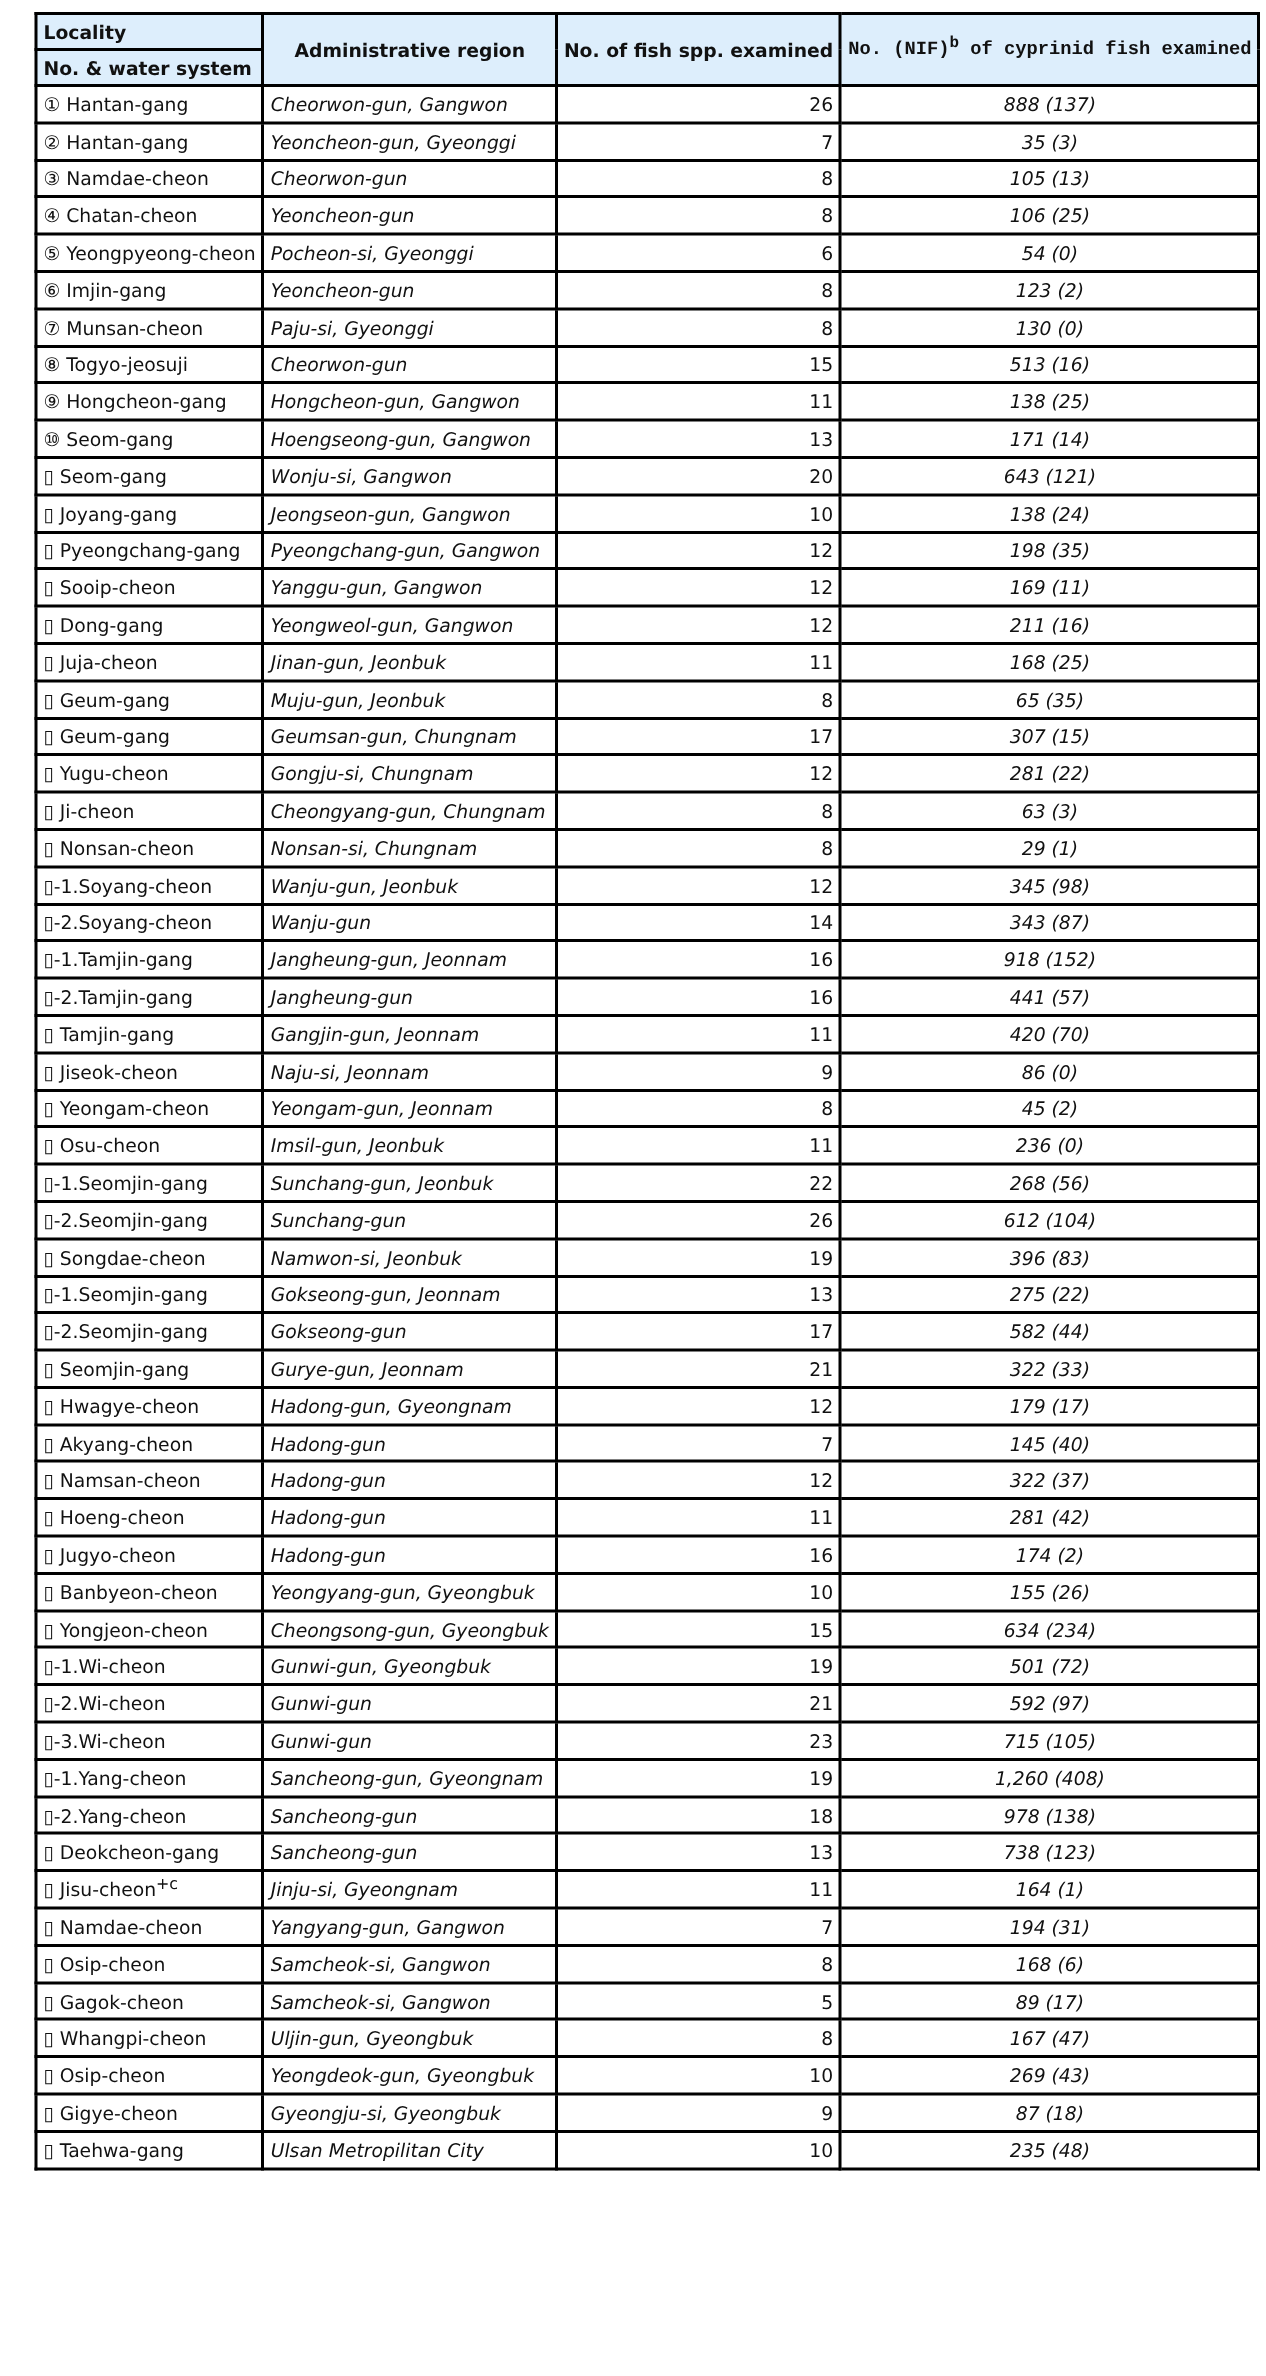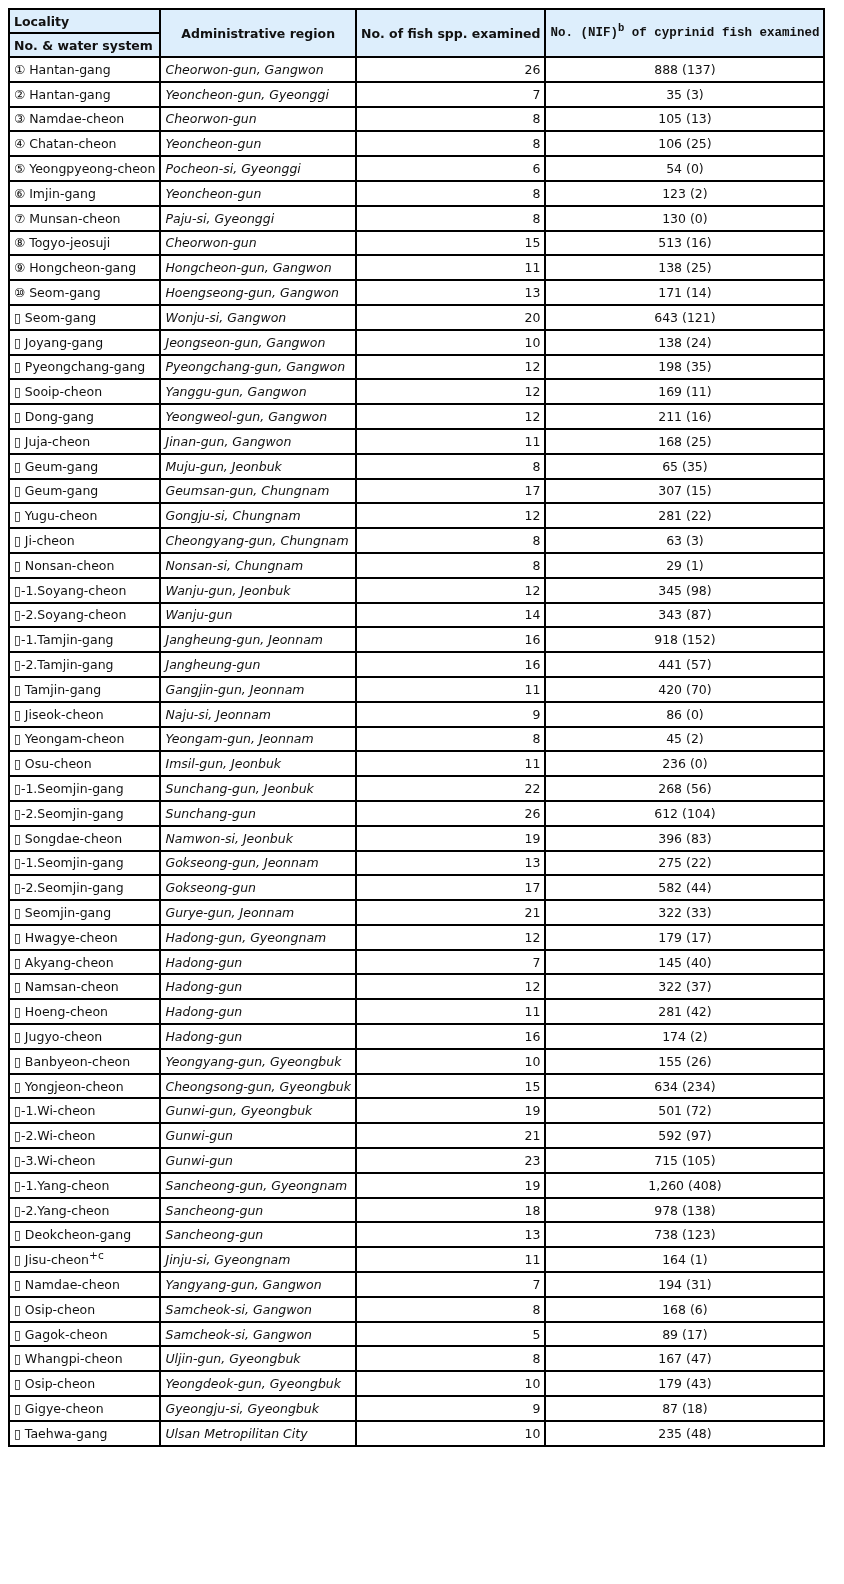--- a/index.html
+++ b/index.html
@@ -1,18 +1,18 @@
 <!DOCTYPE html>
 <html><head>
   <meta charset="utf-8">
   <style>
     html, body { margin: 0; padding: 0; background: #ffffff; }
     body { width: 844px; height: 1584px; position: relative; font-family: "DejaVu Sans", sans-serif; color: #111; }
     table.data {
-      position: absolute; left: 8px; top: 8px;
+      position: absolute; left: 23px; top: 8px;
       border-collapse: collapse;
       width: 704px;
       font-size: 12.5px;
     }
     table.data td, table.data th {
       border: 2px solid #000;
       padding: 0 4px;
       height: 22.8px;
       white-space: nowrap;
     }
@@ -22,21 +22,21 @@
       font-size: 12.5px;
       height: 22px;
     }
     th.loc { text-align: left; width: 147px; }
     th.adm { text-align: center; width: 188px; }
     th.spp { text-align: right; width: 186px; }
     th.nif { text-align: center; font-family: Liberation Mono, monospace; }
     td.c-loc { text-align: left; border-radius: 10px; }
     td.c-adm { text-align: left; font-style: italic; }
     td.c-spp { text-align: right; }
-    td.c-nif { text-align: center; }
+    td.c-nif { text-align: center; font-style: italic; }
     sup { font-size: 0.85em; line-height: 0; vertical-align: 0.45em; }
   </style>
 </head>
 <body>
 
 <table class="data">
   <thead>
     <tr>
       <th class="loc">Locality</th>
       <th class="adm" rowspan="2">Administrative region</th>
@@ -133,21 +133,21 @@
         <td class="c-nif"><span>169 (11)</span></td>
       </tr>
       <tr>
         <td class="c-loc"><span>▯ Dong-gang</span></td>
         <td class="c-adm"><span>Yeongweol-gun, Gangwon</span></td>
         <td class="c-spp"><span>12</span></td>
         <td class="c-nif"><span>211 (16)</span></td>
       </tr>
       <tr>
         <td class="c-loc"><span>▯ Juja-cheon</span></td>
-        <td class="c-adm"><span>Jinan-gun, Gangwon</span></td>
+        <td class="c-adm"><span>Jinan-gun, Jeonbuk</span></td>
         <td class="c-spp"><span>11</span></td>
         <td class="c-nif"><span>168 (25)</span></td>
       </tr>
       <tr>
         <td class="c-loc"><span>▯ Geum-gang</span></td>
         <td class="c-adm"><span>Muju-gun, Jeonbuk</span></td>
         <td class="c-spp"><span>8</span></td>
         <td class="c-nif"><span>65 (35)</span></td>
       </tr>
       <tr>
@@ -363,21 +363,21 @@
       <tr>
         <td class="c-loc"><span>▯ Whangpi-cheon</span></td>
         <td class="c-adm"><span>Uljin-gun, Gyeongbuk</span></td>
         <td class="c-spp"><span>8</span></td>
         <td class="c-nif"><span>167 (47)</span></td>
       </tr>
       <tr>
         <td class="c-loc"><span>▯ Osip-cheon</span></td>
         <td class="c-adm"><span>Yeongdeok-gun, Gyeongbuk</span></td>
         <td class="c-spp"><span>10</span></td>
-        <td class="c-nif"><span>179 (43)</span></td>
+        <td class="c-nif"><span>269 (43)</span></td>
       </tr>
       <tr>
         <td class="c-loc"><span>▯ Gigye-cheon</span></td>
         <td class="c-adm"><span>Gyeongju-si, Gyeongbuk</span></td>
         <td class="c-spp"><span>9</span></td>
         <td class="c-nif"><span>87 (18)</span></td>
       </tr>
       <tr>
         <td class="c-loc"><span>▯ Taehwa-gang</span></td>
         <td class="c-adm"><span>Ulsan Metropilitan City</span></td>

